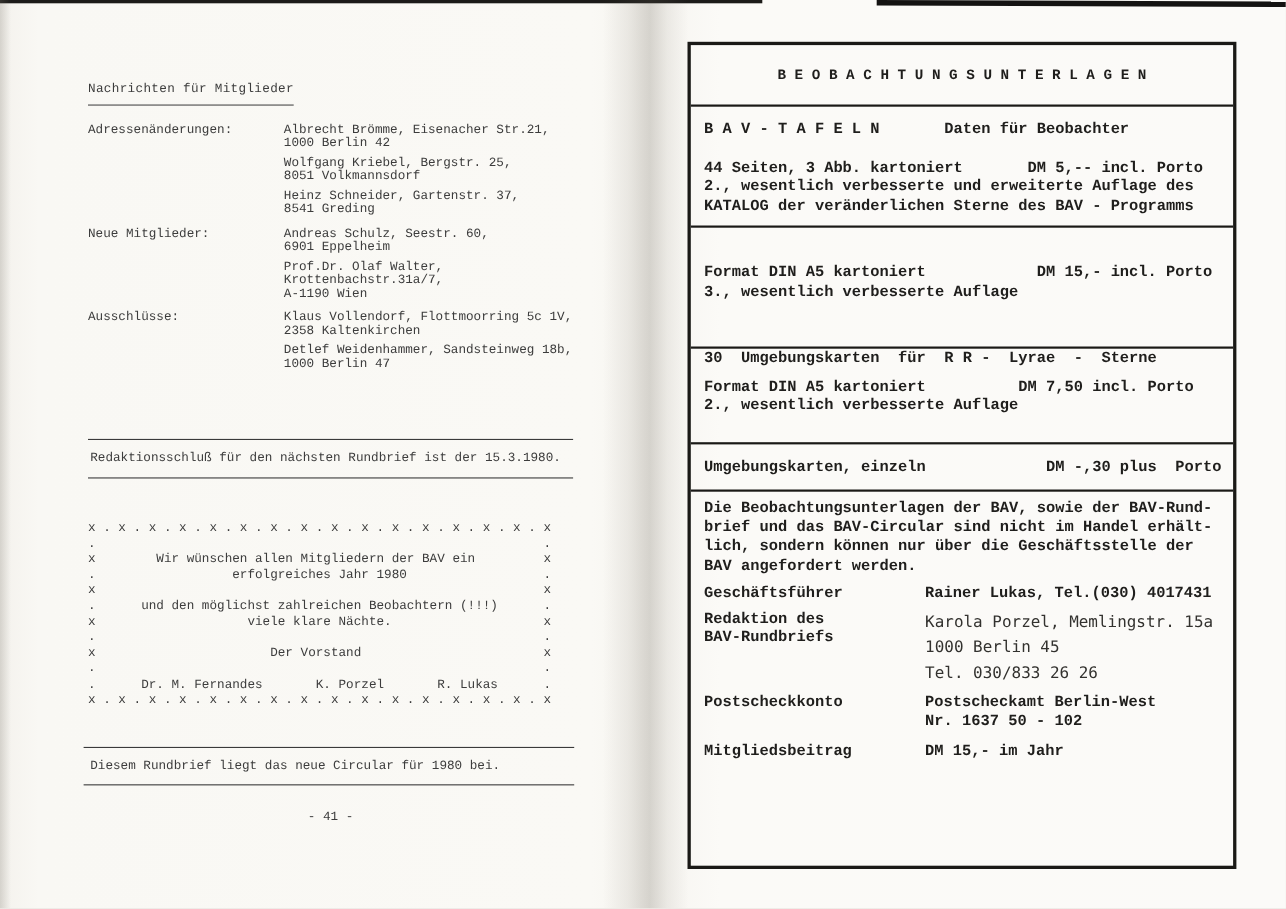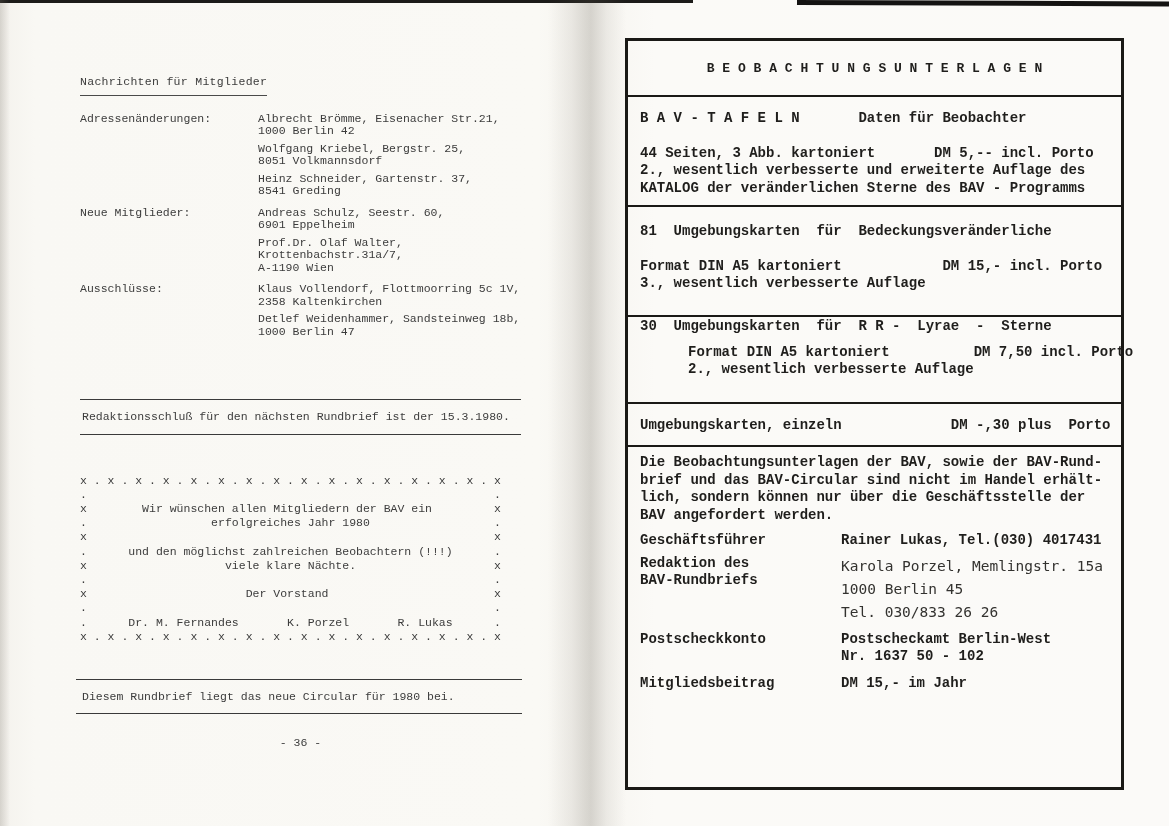--- a/index.html
+++ b/index.html
@@ -38,21 +38,21 @@
   .sec{box-sizing:border-box;border-bottom:2px solid #1a1916;padding:0 12px;}
   .sec.last{border-bottom:none;}
   .sec-header{height:56px;text-align:center;padding-top:19px;font-size:13px;}
   .sec-s1{height:110px;padding-top:13px;}
   .sec-s2{height:110px;padding-top:16px;}
   .sec-s3{height:87px;padding-top:1px;}
   .sec-s4{height:43px;padding-top:13px;}
   .sec-s5{height:340px;padding-top:7px;}
   .sec-title{white-space:pre;}
   .sec-body{white-space:pre;margin-top:17px;}
-  .sec-s3 .sec-body{margin-top:8px;margin-left:48px;}
+  .sec-s3 .sec-body{margin-top:8px;}
   .avail-note{white-space:pre-line;}
   .contact-row{display:flex;align-items:flex-start;}
   .contact-row.c1{margin-top:5px;}
   .contact-row.c2{margin-top:8px;justify-content:center;}
   .contact-row.c3{margin-top:5px;}
   .contact-row.c4{margin-top:7px;}
   .contact-row.c5{margin-top:9px;}
   .contact-label{width:201px;flex:none;white-space:pre-line;}
   .contact-value{flex:1;white-space:pre-line;}
   .contact-value.alt{font-family:"DejaVu Sans Mono",monospace;font-weight:normal;font-size:14.5px;line-height:23px;color:#33322f;}
@@ -119,36 +119,35 @@
 .                                                           .
 x                       Der Vorstand                        x
 .                                                           .
 .      Dr. M. Fernandes       K. Porzel       R. Lukas      .
 x . x . x . x . x . x . x . x . x . x . x . x . x . x . x . x</pre>
 
     <div class="rule r3"></div>
     <div class="lp-note">Diesem Rundbrief liegt das neue Circular für 1980 bei.</div>
     <div class="rule r4"></div>
 
-    <div class="lp-pagenum">- 36 -</div>
+    <div class="lp-pagenum">- 41 -</div>
   </div>
 
   <div class="right-box">
 
     <div class="sec sec-header">B E O B A C H T U N G S U N T E R L A G E N</div>
 
     <div class="sec sec-s1">
       <div class="sec-title">B A V - T A F E L N       Daten für Beobachter</div>
       <div class="sec-body">44 Seiten, 3 Abb. kartoniert       DM 5,-- incl. Porto
 2., wesentlich verbesserte und erweiterte Auflage des
 KATALOG der veränderlichen Sterne des BAV - Programms</div>
     </div>
 
     <div class="sec sec-s2">
-      <div class="sec-title">81  Umgebungskarten  für  Bedeckungsveränderliche</div>
       <div class="sec-body">Format DIN A5 kartoniert            DM 15,- incl. Porto
 3., wesentlich verbesserte Auflage</div>
     </div>
 
     <div class="sec sec-s3">
       <div class="sec-title">30  Umgebungskarten  für  R R -  Lyrae  -  Sterne</div>
       <div class="sec-body">Format DIN A5 kartoniert          DM 7,50 incl. Porto
 2., wesentlich verbesserte Auflage</div>
     </div>
 

